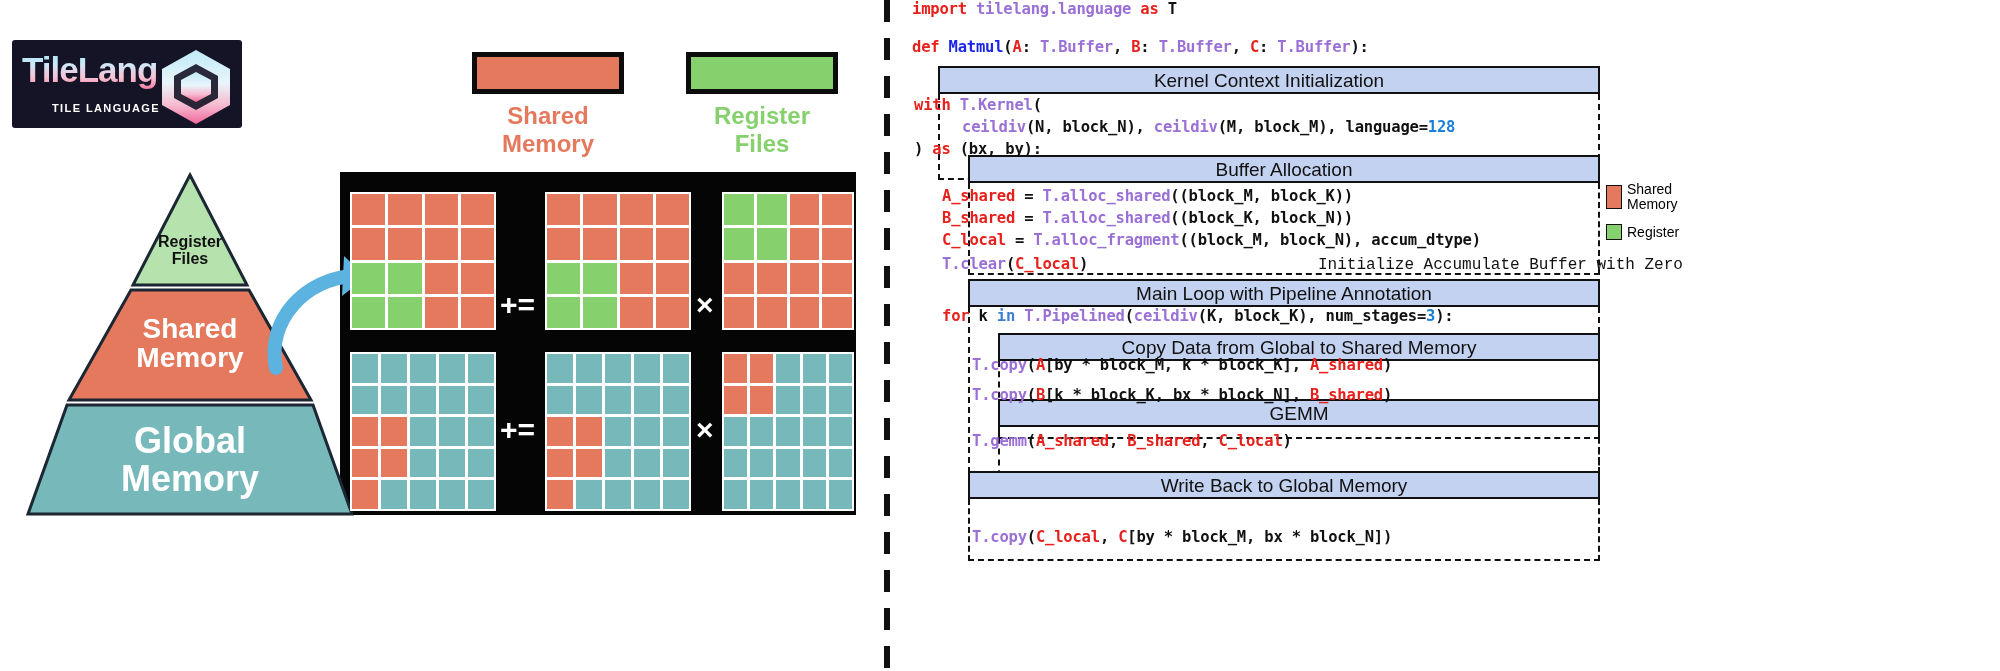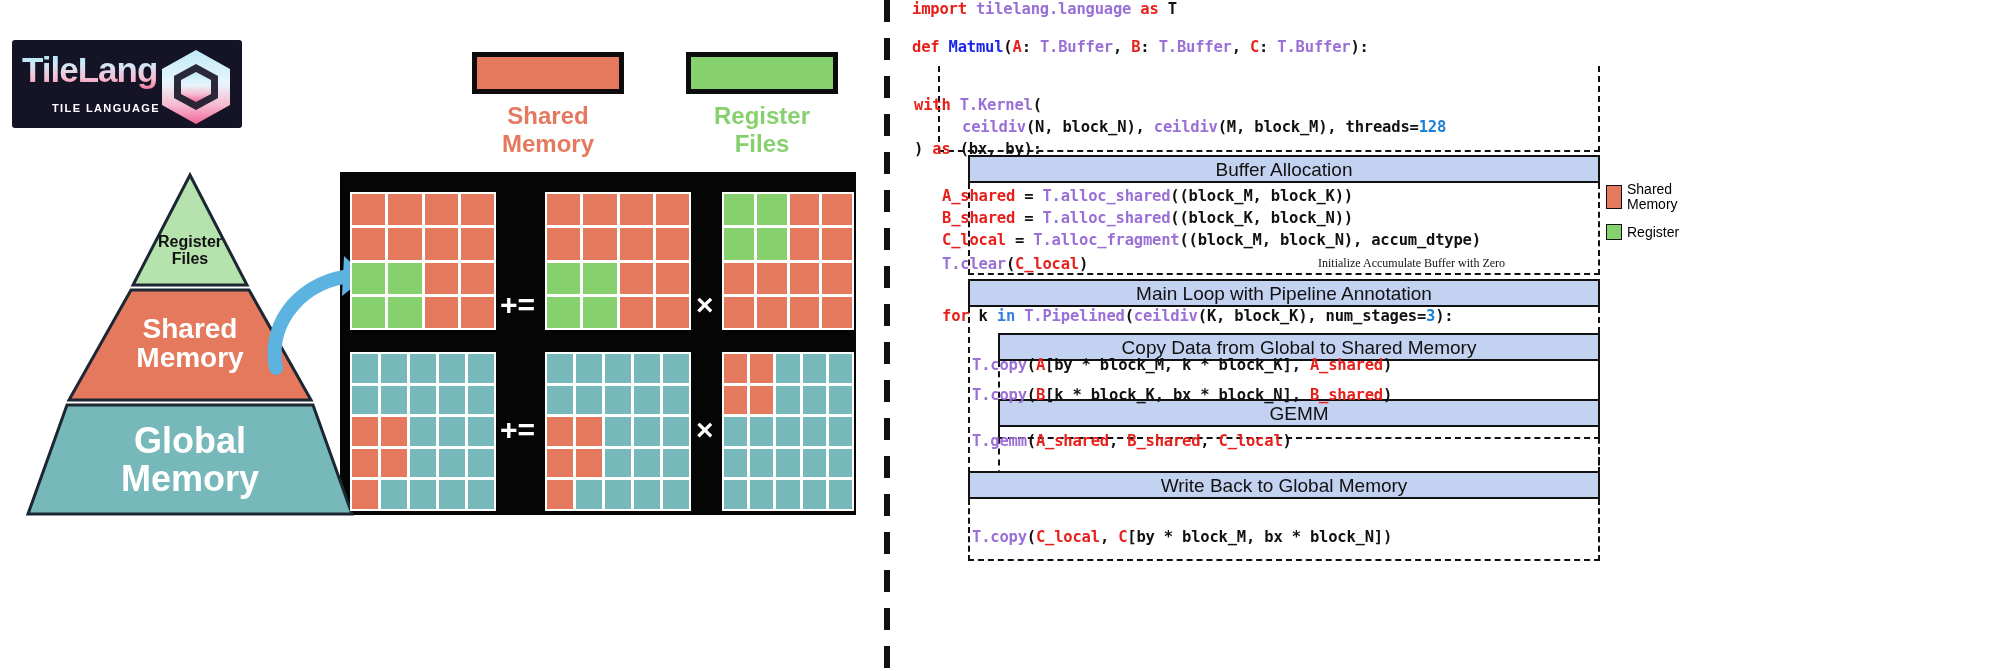--- a/index.html
+++ b/index.html
@@ -94,22 +94,22 @@
   .blk{position:absolute;box-sizing:border-box;}
   .blk-head{
     box-sizing:border-box;background:#c3d2f0;border:2px solid #111;
     font-family:"Liberation Sans",sans-serif;font-size:19px;color:#111;
     text-align:center;line-height:26px;height:28px;
   }
   .blk-dash{
     box-sizing:border-box;border:2.5px dashed #111;border-top:none;
   }
   .annot{
-    position:absolute;font-family:Liberation Serif, serif;
-    font-size:12px;color:#111;white-space:nowrap;
+    position:absolute;font-family:Liberation Mono, monospace;
+    font-size:16px;color:#111;white-space:nowrap;
   }
   .mini-legend{position:absolute;font-family:"Liberation Sans",sans-serif;font-size:14px;}
   .mini-sw{width:16px;height:24px;border:1.5px solid #111;box-sizing:border-box;}
 </style>
 </head>
 <body>
 
 <div class="root">
 
   <div class="left-panel">
@@ -308,20 +308,21 @@
         <div class="cell" style="background:#77b8bb"></div>
         <div class="cell" style="background:#77b8bb"></div>
     </div>
   </div>
 
   <div class="divider"></div>
 
   <div class="right-panel">
     <div id="blocks-host">
         <div class="blk" style="left: 38px; top: 66px; width: 662px;">
+          <div class="blk-head">Kernel Context Initialization</div>
           <div class="blk-dash" style="height: 86px;"></div>
         </div>
         <div class="blk" style="left: 68px; top: 155px; width: 632px;">
           <div class="blk-head">Buffer Allocation</div>
           <div class="blk-dash" style="height: 92px;"></div>
         </div>
         <div class="blk" style="left: 68px; top: 279px; width: 632px;">
           <div class="blk-head">Main Loop with Pipeline Annotation</div>
           <div class="blk-dash" style="height: 186px;"></div>
         </div>
@@ -335,21 +336,21 @@
         </div>
         <div class="blk" style="left: 68px; top: 471px; width: 632px;">
           <div class="blk-head">Write Back to Global Memory</div>
           <div class="blk-dash" style="height: 62px;"></div>
         </div>
       </div>
     <div id="code-host">
         <div class="code-line" style="left: 12px; top: 0px;"><span class="kw">import</span><span class="plain"> </span><span class="mod">tilelang.language</span><span class="plain"> </span><span class="kw">as</span><span class="plain"> </span><span class="plain">T</span></div>
         <div class="code-line" style="left: 12px; top: 38px;"><span class="kw">def</span><span class="plain"> </span><span class="fn">Matmul</span><span class="plain">(</span><span class="var">A</span><span class="plain">: </span><span class="mod">T.Buffer</span><span class="plain">, </span><span class="var">B</span><span class="plain">: </span><span class="mod">T.Buffer</span><span class="plain">, </span><span class="var">C</span><span class="plain">: </span><span class="mod">T.Buffer</span><span class="plain">):</span></div>
         <div class="code-line" style="left: 14px; top: 96px;"><span class="kw">with</span><span class="plain"> </span><span class="mod">T.Kernel</span><span class="plain">(</span></div>
-        <div class="code-line" style="left: 62px; top: 118px;"><span class="mod">ceildiv</span><span class="plain">(N, block_N), </span><span class="mod">ceildiv</span><span class="plain">(M, block_M), </span><span class="plain">threads</span><span class="plain">=</span><span class="num">128</span></div>
+        <div class="code-line" style="left: 62px; top: 118px;"><span class="mod">ceildiv</span><span class="plain">(N, block_N), </span><span class="mod">ceildiv</span><span class="plain">(M, block_M), </span><span class="plain">language</span><span class="plain">=</span><span class="num">128</span></div>
         <div class="code-line" style="left: 14px; top: 140px;"><span class="plain">) </span><span class="kw">as</span><span class="plain"> (bx, by):</span></div>
         <div class="code-line" style="left: 42px; top: 187px;"><span class="var">A_shared</span><span class="plain"> = </span><span class="mod">T.alloc_shared</span><span class="plain">((block_M, block_K))</span></div>
         <div class="code-line" style="left: 42px; top: 209px;"><span class="var">B_shared</span><span class="plain"> = </span><span class="mod">T.alloc_shared</span><span class="plain">((block_K, block_N))</span></div>
         <div class="code-line" style="left: 42px; top: 231px;"><span class="var">C_local</span><span class="plain"> = </span><span class="mod">T.alloc_fragment</span><span class="plain">((block_M, block_N), </span><span class="plain">accum_dtype</span><span class="plain">)</span></div>
         <div class="code-line" style="left: 42px; top: 255px;"><span class="mod">T.clear</span><span class="plain">(</span><span class="var">C_local</span><span class="plain">)</span></div>
         <div class="code-line" style="left: 42px; top: 307px;"><span class="kw">for</span><span class="plain"> k </span><span class="inkw">in</span><span class="plain"> </span><span class="mod">T.Pipelined</span><span class="plain">(</span><span class="mod">ceildiv</span><span class="plain">(K, block_K), </span><span class="plain">num_stages</span><span class="plain">=</span><span class="num">3</span><span class="plain">):</span></div>
         <div class="code-line" style="left: 72px; top: 356px;"><span class="mod">T.copy</span><span class="plain">(</span><span class="var">A</span><span class="plain">[by * block_M, k * block_K], </span><span class="var">A_shared</span><span class="plain">)</span></div>
         <div class="code-line" style="left: 72px; top: 386px;"><span class="mod">T.copy</span><span class="plain">(</span><span class="var">B</span><span class="plain">[k * block_K, bx * block_N], </span><span class="var">B_shared</span><span class="plain">)</span></div>
         <div class="code-line" style="left: 72px; top: 432px;"><span class="mod">T.gemm</span><span class="plain">(</span><span class="var">A_shared</span><span class="plain">, </span><span class="var">B_shared</span><span class="plain">, </span><span class="var">C_local</span><span class="plain">)</span></div>
         <div class="code-line" style="left: 72px; top: 528px;"><span class="mod">T.copy</span><span class="plain">(</span><span class="var">C_local</span><span class="plain">, </span><span class="var">C</span><span class="plain">[by * block_M, bx * block_N])</span></div>

